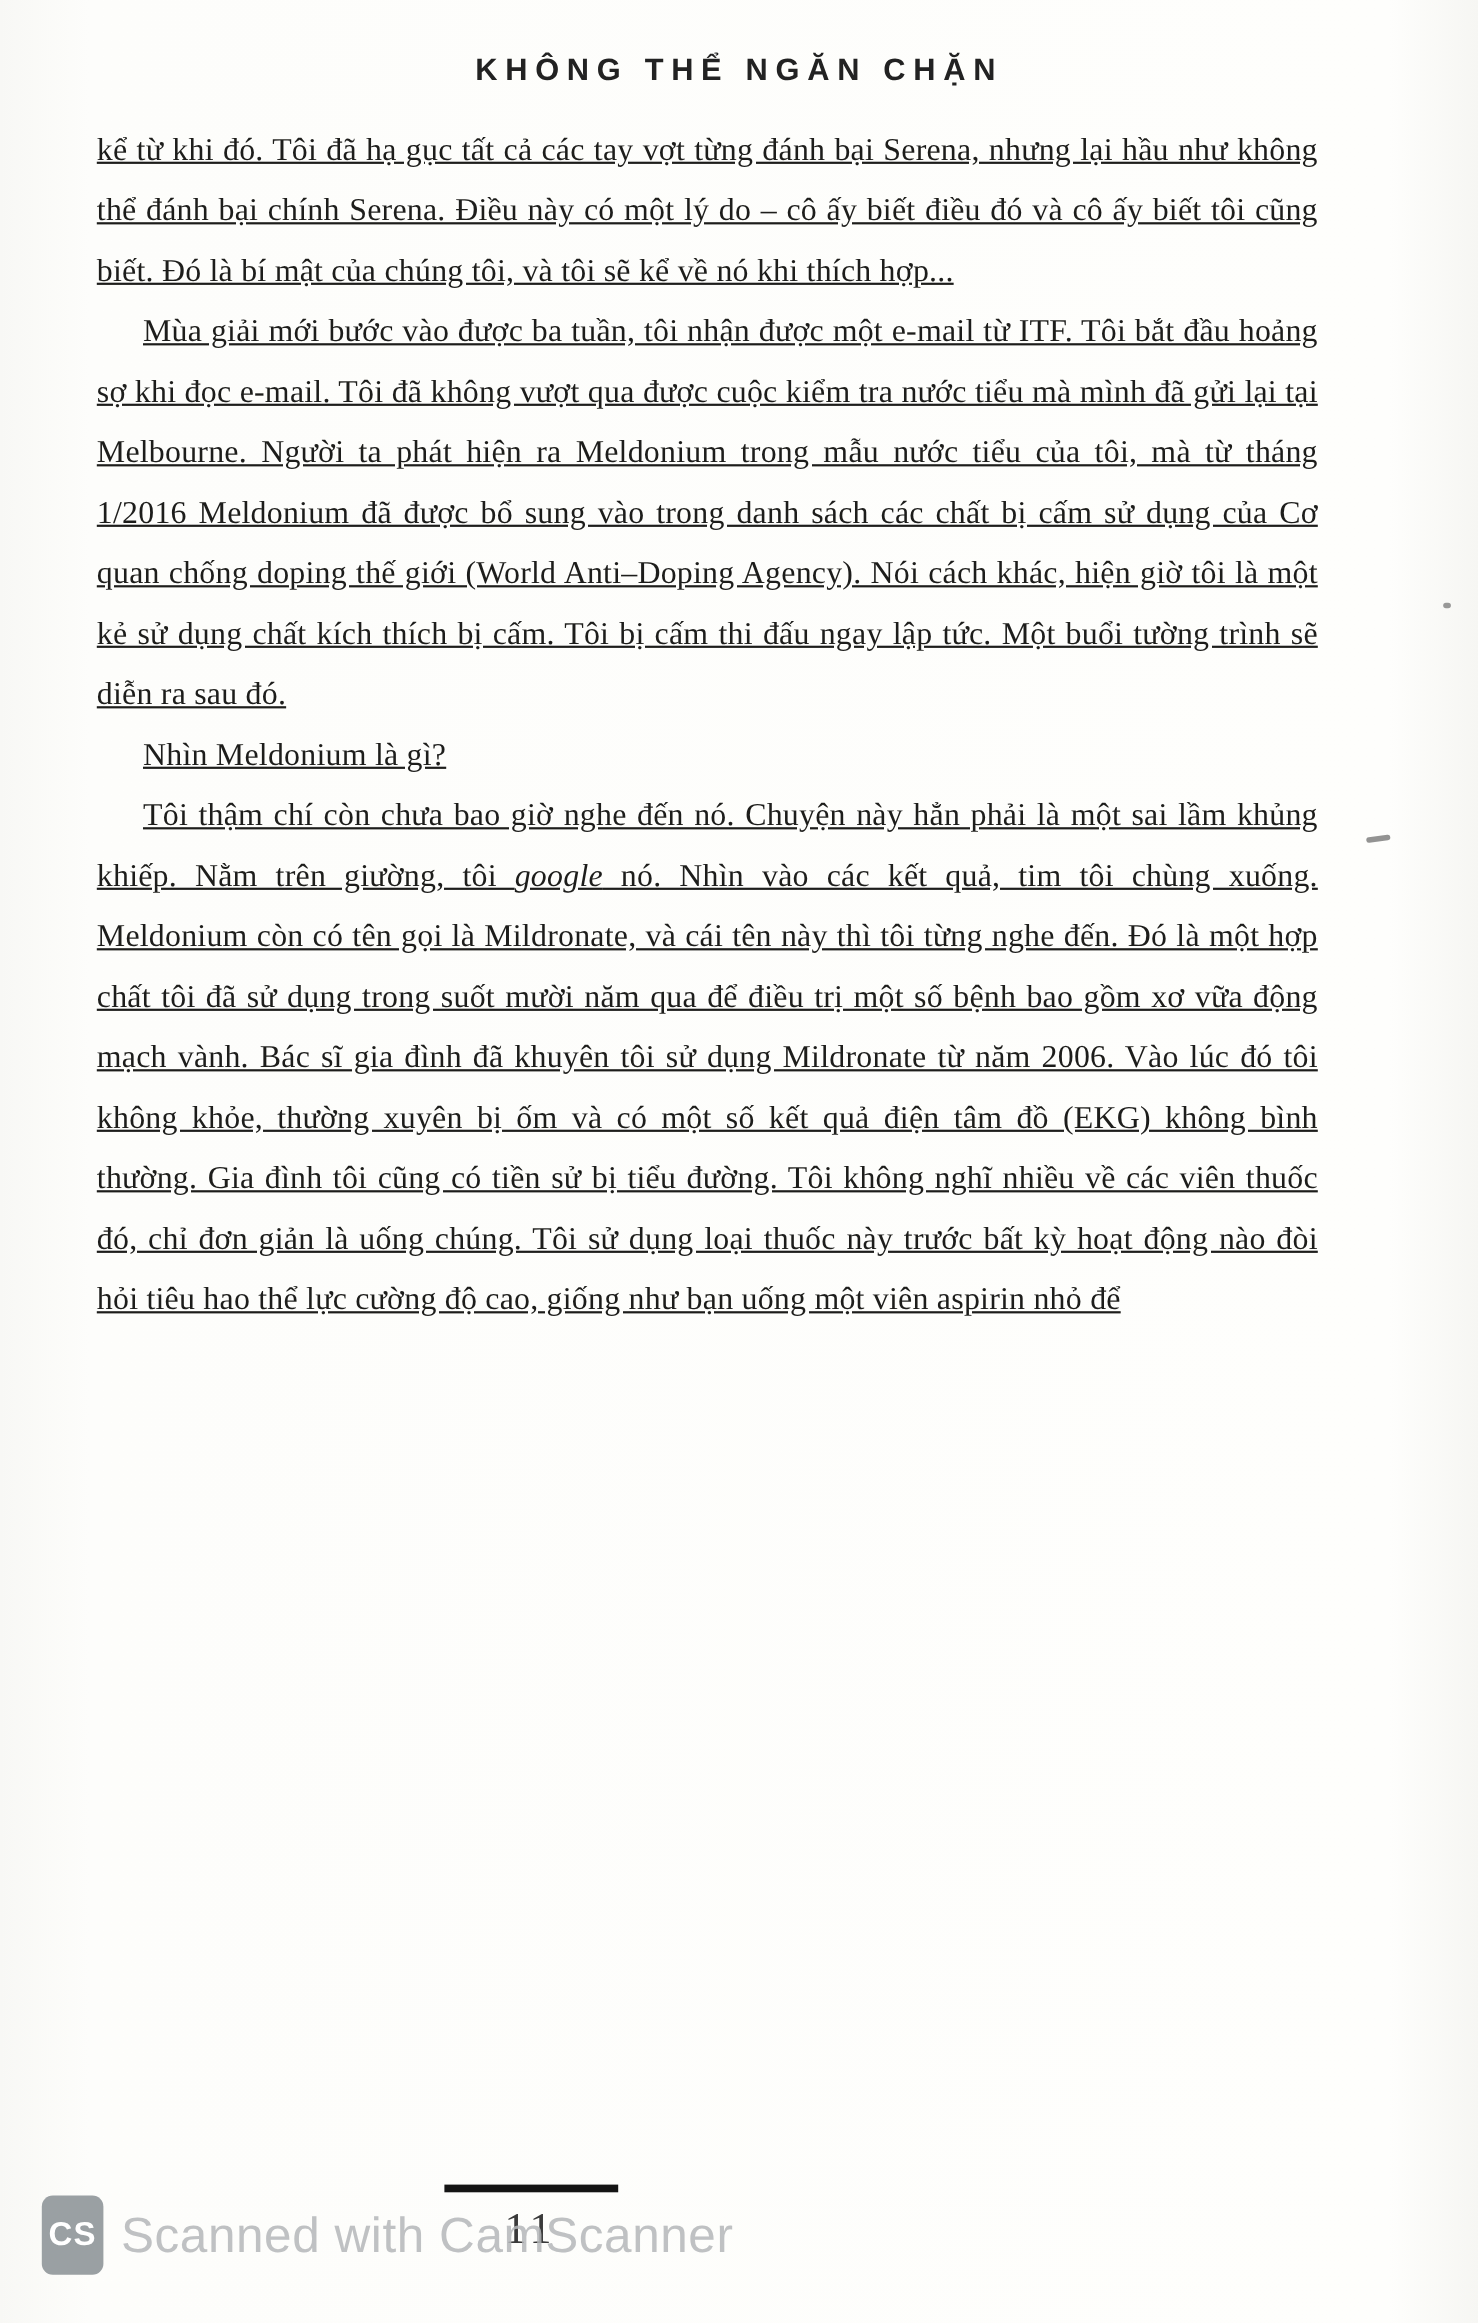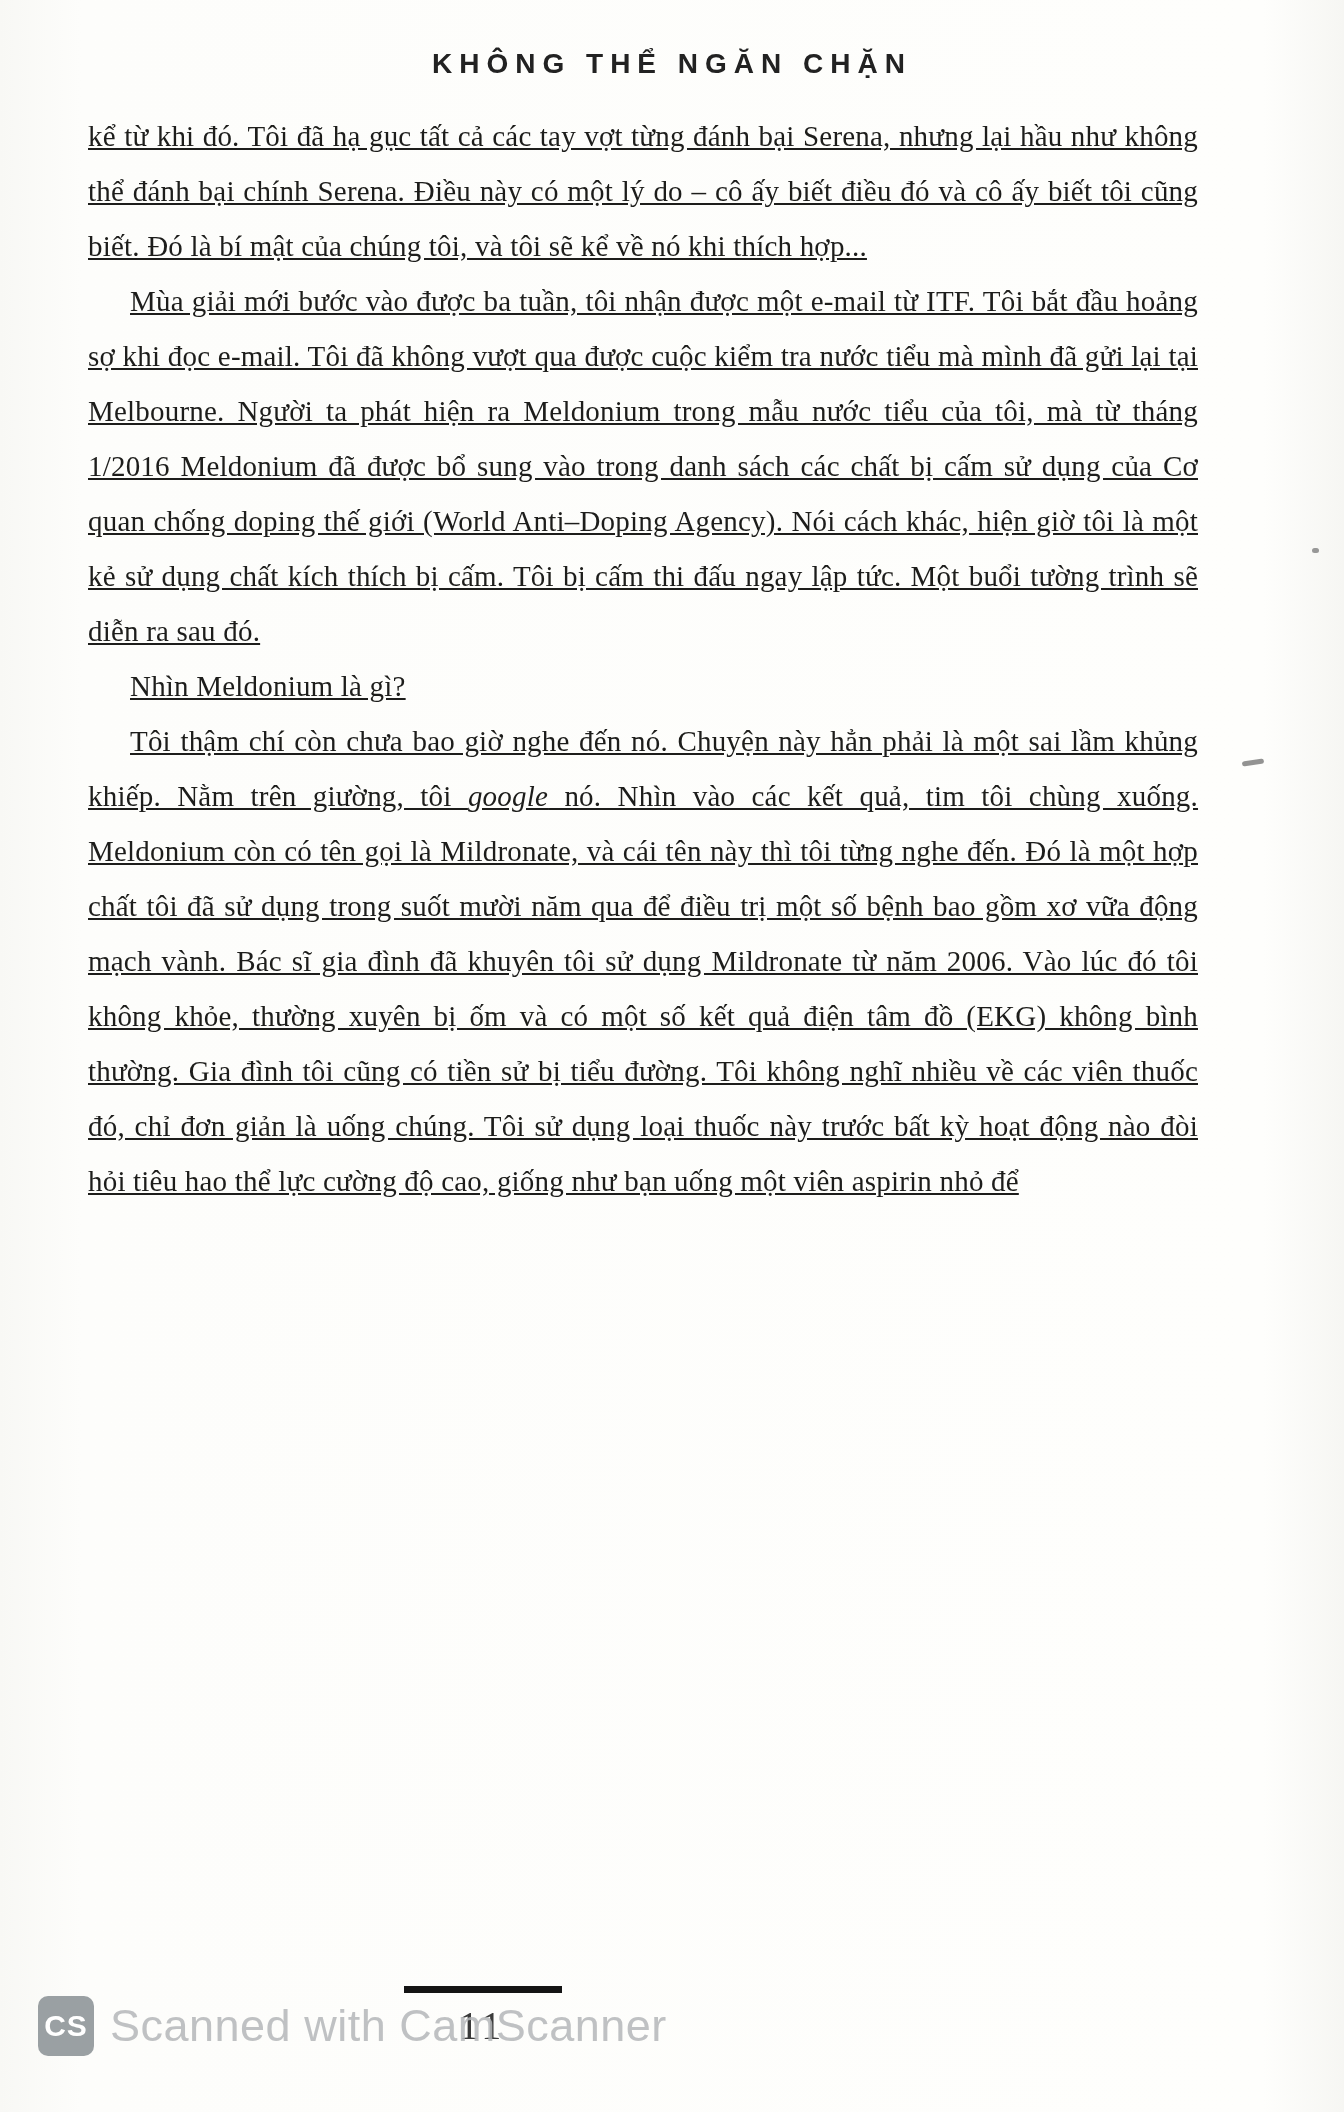--- a/index.html
+++ b/index.html
@@ -62,21 +62,21 @@
     top: 1996px;
     display: flex;
     align-items: center;
     gap: 16px;
   }
   .cs-logo {
     display: flex;
     align-items: center;
     justify-content: center;
     width: 56px;
-    height: 60px;
+    height: 72px;
     border-radius: 10px;
     background: #9aA0a3;
     color: #ffffff;
     font-family: "Liberation Sans", sans-serif;
     font-weight: bold;
     font-size: 30px;
     letter-spacing: 1px;
   }
   .wm-text {
     font-family: "Liberation Sans", sans-serif;

